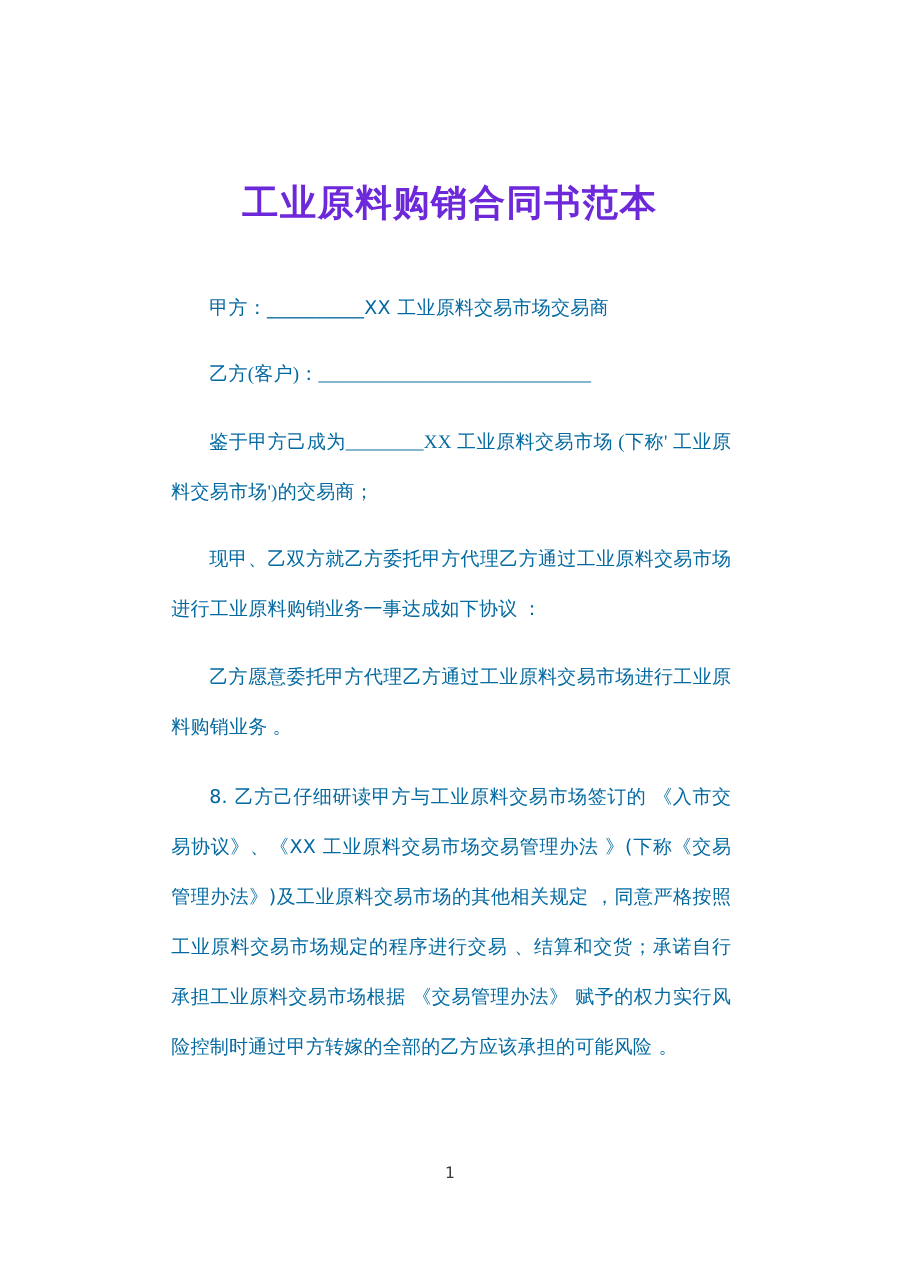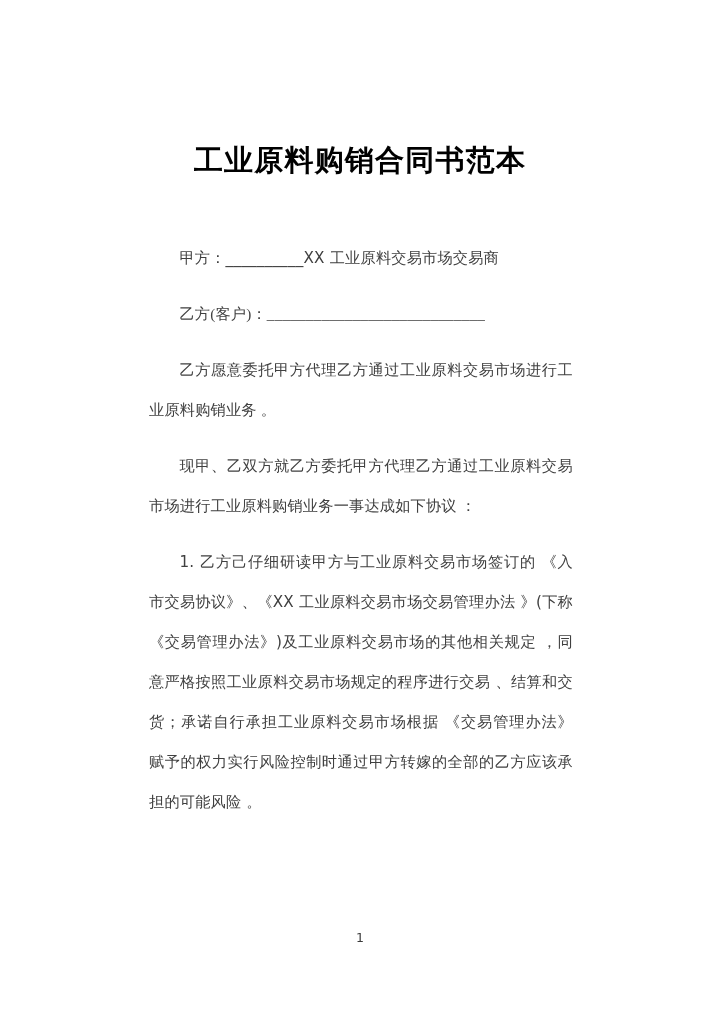--- a/index.html
+++ b/index.html
@@ -23,38 +23,38 @@
   }
   .doc-title {
     position: absolute;
     top: 126px;
     left: 0;
     width: 720px;
     text-align: center;
     font-size: 29px;
     font-weight: bold;
     letter-spacing: 1.2px;
-    color: #000000;
-    font-family: Liberation Mono, monospace;
+    color: #6d28d9;
+    font-family: Liberation Serif, serif;
     line-height: 1.25;
   }
   .body-block {
     position: absolute;
     top: 222px;
     left: 133px;
     width: 456px;
   }
   .para {
     font-size: 15.2px;
     line-height: 40px;
-    color: #404040;
+    color: #0369a1;
     text-align: justify;
     text-justify: inter-ideograph;
     letter-spacing: 0.2px;
-    margin: 16px;
+    margin: 4px;
     font-family: "DejaVu Sans", sans-serif;
     word-break: break-all;
   }
   .para.indent {
     text-indent: 2em;
   }
   .para.gap-s {
     margin-top: 14px;
     font-family: Liberation Serif, serif;
   }
@@ -78,25 +78,26 @@
 <div class="page">
 
   <h1 class="doc-title">工业原料购销合同书范本</h1>
 
   <div class="body-block">
 
     <p class="para indent">甲方：__________XX 工业原料交易市场交易商</p>
 
     <p class="para indent gap-s">乙方(客户)：____________________________</p>
 
+    <p class="para indent gap-s">鉴于甲方己成为________XX 工业原料交易市场 (下称' 工业原料交易市场')的交易商；</p>
+
+    <p class="para indent gap-s">现甲、乙双方就乙方委托甲方代理乙方通过工业原料交易市场进行工业原料购销业务一事达成如下协议 ：</p>
 
     <p class="para indent gap-s">乙方愿意委托甲方代理乙方通过工业原料交易市场进行工业原料购销业务 。</p>
 
-    <p class="para indent gap-s">现甲、乙双方就乙方委托甲方代理乙方通过工业原料交易市场进行工业原料购销业务一事达成如下协议 ：</p>
 
-
-    <p class="para indent gap-m">1. 乙方己仔细研读甲方与工业原料交易市场签订的 《入市交易协议》、《XX 工业原料交易市场交易管理办法 》(下称《交易管理办法》)及工业原料交易市场的其他相关规定 ，同意严格按照工业原料交易市场规定的程序进行交易 、结算和交货；承诺自行承担工业原料交易市场根据 《交易管理办法》 赋予的权力实行风险控制时通过甲方转嫁的全部的乙方应该承担的可能风险 。</p>
+    <p class="para indent gap-m">8. 乙方己仔细研读甲方与工业原料交易市场签订的 《入市交易协议》、《XX 工业原料交易市场交易管理办法 》(下称《交易管理办法》)及工业原料交易市场的其他相关规定 ，同意严格按照工业原料交易市场规定的程序进行交易 、结算和交货；承诺自行承担工业原料交易市场根据 《交易管理办法》 赋予的权力实行风险控制时通过甲方转嫁的全部的乙方应该承担的可能风险 。</p>
 
   </div>
 
   <div class="page-number">1</div>
 
 </div>
 
 </body></html>

